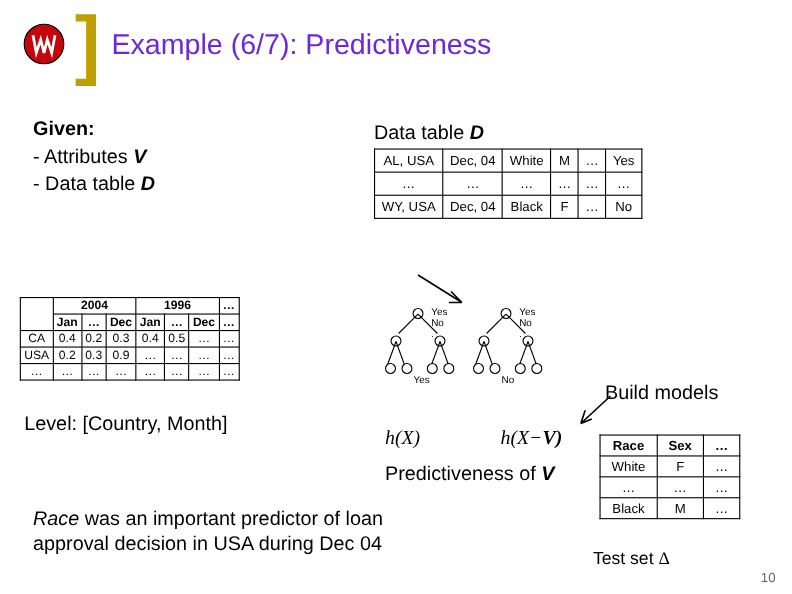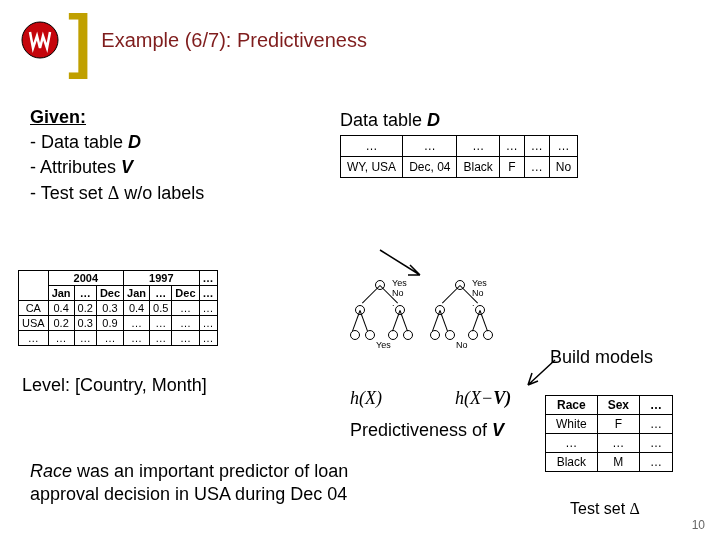--- a/index.html
+++ b/index.html
@@ -1,22 +1,22 @@
 <!DOCTYPE html>
 <html><head>
 <meta charset="utf-8">
 <style>
   * { box-sizing: border-box; margin: 0; padding: 0; }
   body { width: 720px; height: 540px; font-family: Arial, sans-serif; background: #fff; position: relative; overflow: hidden; }
   .header { display: flex; align-items: center; padding: 10px 20px; }
   .logo { width: 40px; height: 40px; margin-right: 8px; }
   .bracket { font-size: 70px; color: #c0a000; font-weight: bold; margin-right: 10px; line-height: 60px; }
-  .title { font-size: 20px; color: #7f1d1d; }
+  .title { font-size: 26px; color: #6d28d9; }
   .given { position: absolute; left: 30px; top: 105px; font-size: 18px; line-height: 1.4; }
-  .given .label { font-weight: bold; text-decoration: underline; }
+  .given .label { font-weight: bold; }
   .bi { font-weight: bold; font-style: italic; }
   .i { font-style: italic; }
   .tri { font-family: 'Times New Roman', serif; }
   .dtable-title { position: absolute; left: 340px; top: 110px; font-size: 18px; }
   .dtable { position: absolute; left: 340px; top: 135px; border-collapse: collapse; font-size: 12px; }
   .dtable th, .dtable td { border: 1px solid #000; padding: 3px 6px; text-align: center; }
   .dtable th { font-weight: bold; }
   .ltable { position: absolute; left: 18px; top: 270px; border-collapse: collapse; font-size: 11px; }
   .ltable th, .ltable td { border: 1px solid #000; padding: 1px 3px; text-align: center; line-height: 1.1; }
   .level-label { position: absolute; left: 22px; top: 375px; font-size: 18px; background: rgba(255,255,255,0.9); }
@@ -25,51 +25,58 @@
   .node { width: 10px; height: 10px; border: 1px solid #000; border-radius: 50%; position: absolute; background: #fff; }
   .edge { position: absolute; background: #000; height: 1px; transform-origin: left center; }
   .tlabel { position: absolute; font-size: 9px; }
   .hx { position: absolute; font-size: 18px; font-style: italic; font-family: 'Times New Roman', serif; }
   .hx1 { left: 350px; top: 388px; }
   .hx2 { left: 455px; top: 388px; }
   .build { position: absolute; left: 550px; top: 347px; font-size: 18px; }
   .pred { position: absolute; left: 350px; top: 420px; font-size: 18px; }
   .ttable { position: absolute; left: 545px; top: 395px; border-collapse: collapse; font-size: 12px; }
   .ttable th, .ttable td { border: 1px solid #000; padding: 2px 10px; text-align: center; }
-  .testset { position: absolute; left: 570px; top: 500px; font-size: 16px; text-align: center; }
+  .testset { position: absolute; left: 539px; top: 500px; font-size: 16px; text-align: center; }
   .conclusion { position: absolute; left: 30px; top: 460px; font-size: 18px; line-height: 1.3; }
   .pagenum { position: absolute; right: 15px; bottom: 8px; font-size: 12px; color: #666; }
   .arrow1 { position: absolute; left: 375px; top: 245px; width: 60px; height: 40px; }
   .arrow2 { position: absolute; left: 520px; top: 355px; width: 40px; height: 40px; }
 </style>
 </head>
 <body>
 
 <div class="header">
   <svg class="logo" viewBox="0 0 40 40">
     <circle cx="20" cy="20" r="18" fill="#c5050c" stroke="#000" stroke-width="1"></circle>
     <path d="M10 12 L13 28 L17 16 L20 28 L23 16 L27 28 L30 12" stroke="#fff" stroke-width="2.5" fill="none"></path>
   </svg>
   <span class="bracket">]</span>
   <span class="title">Example (6/7): Predictiveness</span>
 </div>
 
 <div class="given">
   <div><span class="label">Given:</span></div>
+  <div><span> - Attributes </span><span class="bi">V</span></div>
   <div><span> - Data table </span><span class="bi">D</span></div>
-  <div><span> - Attributes </span><span class="bi">V</span></div>
-  <div><span> - Test set </span><span class="tri">Δ</span><span> w/o labels</span></div>
 </div>
 
 <div class="dtable-title">
   <span>Data table </span><span class="bi">D</span>
 </div>
 
 <table class="dtable">
   <tbody>
+  <tr>
+        <td>AL, USA</td>
+        <td>Dec, 04</td>
+        <td>White</td>
+        <td>M</td>
+        <td>…</td>
+        <td>Yes</td>
+      </tr>
   <tr>
         <td>…</td>
         <td>…</td>
         <td>…</td>
         <td>…</td>
         <td>…</td>
         <td>…</td>
       </tr>
   <tr>
         <td>WY, USA</td>
@@ -80,21 +87,21 @@
         <td>No</td>
       </tr>
 </tbody>
   </table>
 
 <table class="ltable">
   <tbody>
       <tr>
     <th rowspan="2"></th>
     <th colspan="3">2004</th>
-    <th colspan="3">1997</th>
+    <th colspan="3">1996</th>
     <th>…</th>
   </tr>
   <tr>
     <th>Jan</th>
         <th>…</th>
         <th>Dec</th>
         <th>Jan</th>
         <th>…</th>
         <th>Dec</th>
         <th>…</th>

